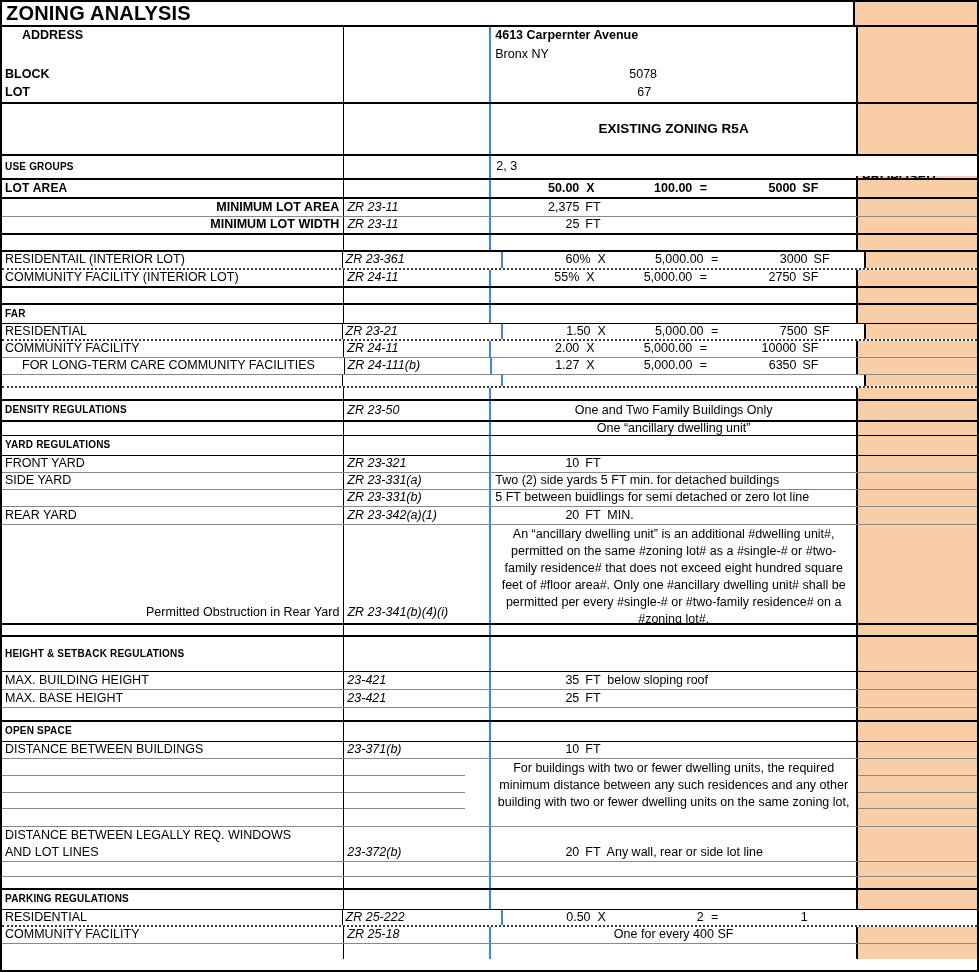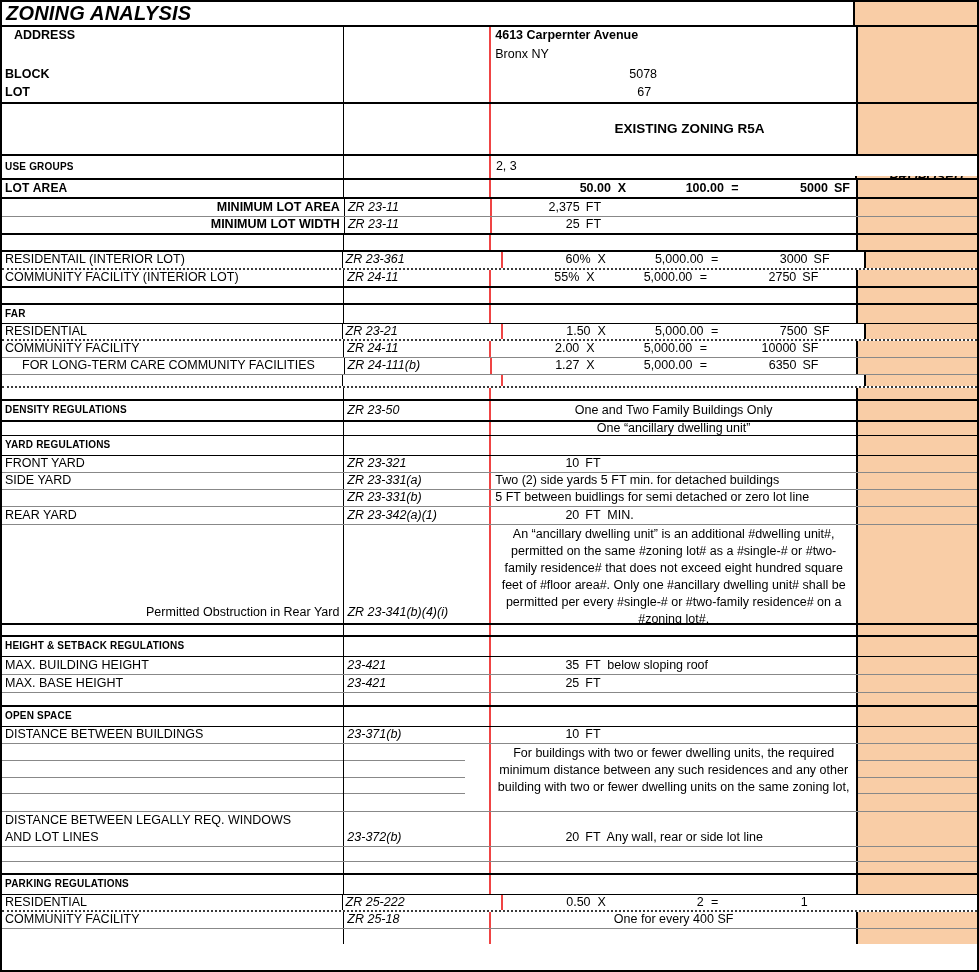--- a/index.html
+++ b/index.html
@@ -7,33 +7,33 @@
     width:979px;height:972px;box-sizing:border-box;
     border:2px solid #000;
     font-family:"Liberation Sans",sans-serif;color:#000;
     font-size:12.5px;line-height:1.25;
     overflow:hidden;background:#fff;
   }
   .row{display:flex;box-sizing:border-box;align-items:stretch;}
   .c{box-sizing:border-box;overflow:hidden;white-space:nowrap;display:flex;align-items:center;}
   .c1{width:350px;padding-left:3px;}
   .c2{width:125px;border-left:1px solid #000;padding-left:3px;font-style:italic;}
-  .c3{width:376px;border-left:2px solid #ef4444;margin-left:24px;}
+  .c3{width:376px;border-left:2px solid #3b82f6;margin-left:24px;}
   .c4{width:124px;border-left:2px solid #000;background:var(--proposed,#F9CDA6);padding-left:4px;}
   .merge13{width:851px;padding-left:4px;}
   
   .bt{border-bottom:1px solid #888;}
   .bs{border-bottom:1px solid #000;}
   .bm{border-bottom:2px solid #000;}
   .bd{border-bottom:2px dotted #3a3a3a;gap:21px;}
   
-  .b{font-weight:bold;padding-left:32px;}
-  .i{font-style:italic;margin-top:20px;}
+  .b{font-weight:bold;}
+  .i{margin-top:20px;}
   .hdr{font-weight:bold;font-size:10px;letter-spacing:.2px;}
-  .title{font-weight:bold;font-size:20px;letter-spacing:.2px;font-style:italic;}
+  .title{font-weight:bold;font-size:20px;letter-spacing:.2px;}
   .right{justify-content:flex-end;padding-right:4px;}
   .center{justify-content:center;text-align:center;}
   
   .fx{display:flex;align-items:center;width:100%;}
   .fv1{width:88px;text-align:right;display:inline-block;}
   .fop{width:22px;text-align:center;display:inline-block;}
   .fv2{width:91px;text-align:right;display:inline-block;}
   .feq{width:22px;text-align:center;display:inline-block;}
   .fres{width:82px;text-align:right;display:inline-block;}
   .funit{padding-left:6px;white-space:pre;}
@@ -51,21 +51,21 @@
   <div class="row bm" style="height:25px">
     <div class="c merge13">
         <span class="title">ZONING ANALYSIS</span>
       </div>
     <div class="c c4"></div>
   </div>
 
   <div class="row bm" style="height:77px">
     <div class="c c1" style="padding-left:0;">
       <div class="stack">
-        <div style="height:19px;padding-left:12px;" class="b">ADDRESS</div>
+        <div style="height:19px;padding-left:20px;" class="b">ADDRESS</div>
         <div style="height:20px;"></div>
         <div style="height:20px;padding-left:3px;" class="b">BLOCK</div>
         <div style="height:18px;padding-left:3px;" class="b">LOT</div>
       </div>
     </div>
     <div class="c c2"></div>
     <div class="c c3" style="padding-left:0;">
       <div class="stack">
         <div style="height:19px;padding-left:4px;" class="b">4613 Carpernter Avenue</div>
         <div style="height:20px;padding-left:4px;">Bronx NY</div>
@@ -303,21 +303,21 @@
     <div class="c c4"></div>
   </div>
 
   <div class="row bm" style="height:12px">
     <div class="c c1"></div>
       <div class="c c2"></div>
       <div class="c c3"></div>
       <div class="c c4"></div>
   </div>
 
-  <div class="row bs" style="height:20px">
+  <div class="row bs" style="height:35px">
     <div class="c c1 hdr">HEIGHT &amp; SETBACK REGULATIONS</div>
     <div class="c c2"></div>
       <div class="c c3"></div>
       <div class="c c4"></div>
   </div>
   <div class="row bt" style="height:18px">
     <div class="c c1">MAX. BUILDING HEIGHT</div>
     <div class="c c2">23-421</div>
     <div class="c c3">
       <span class="fx">

